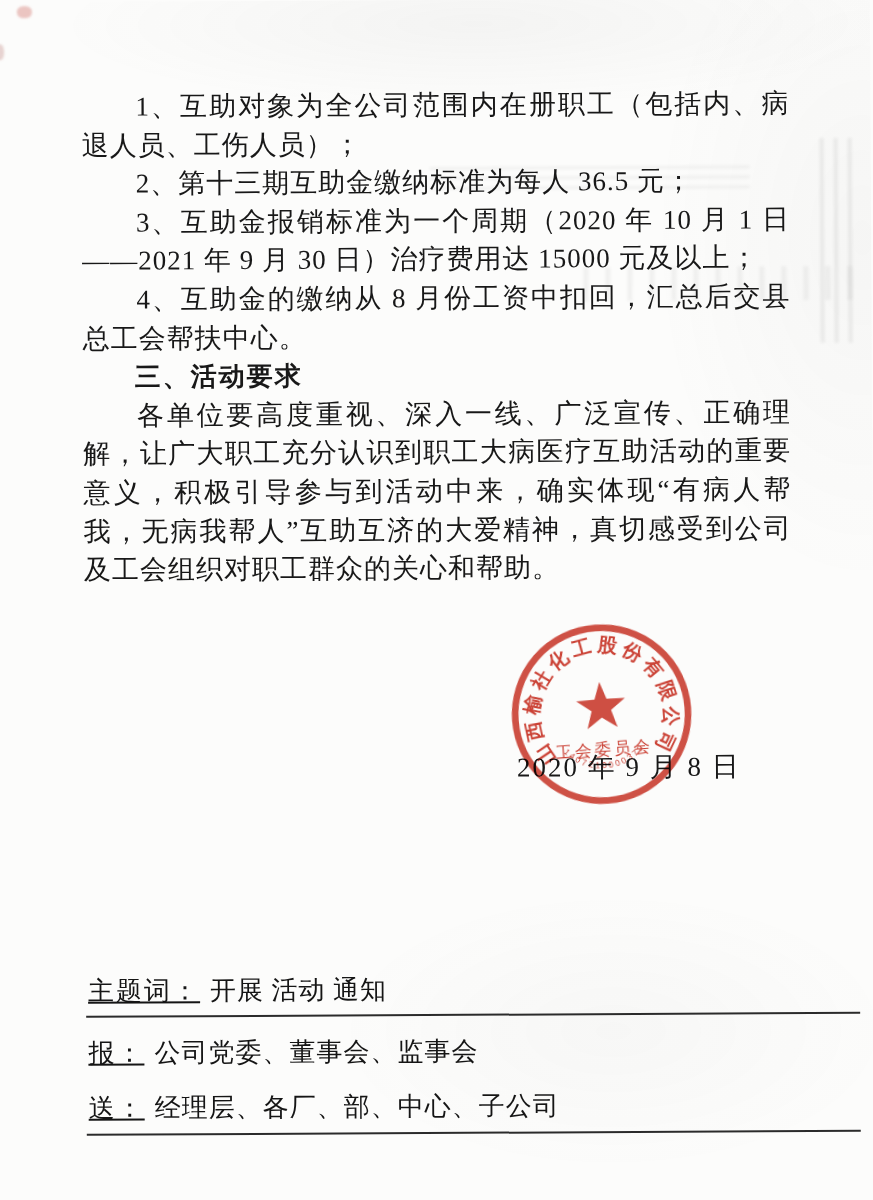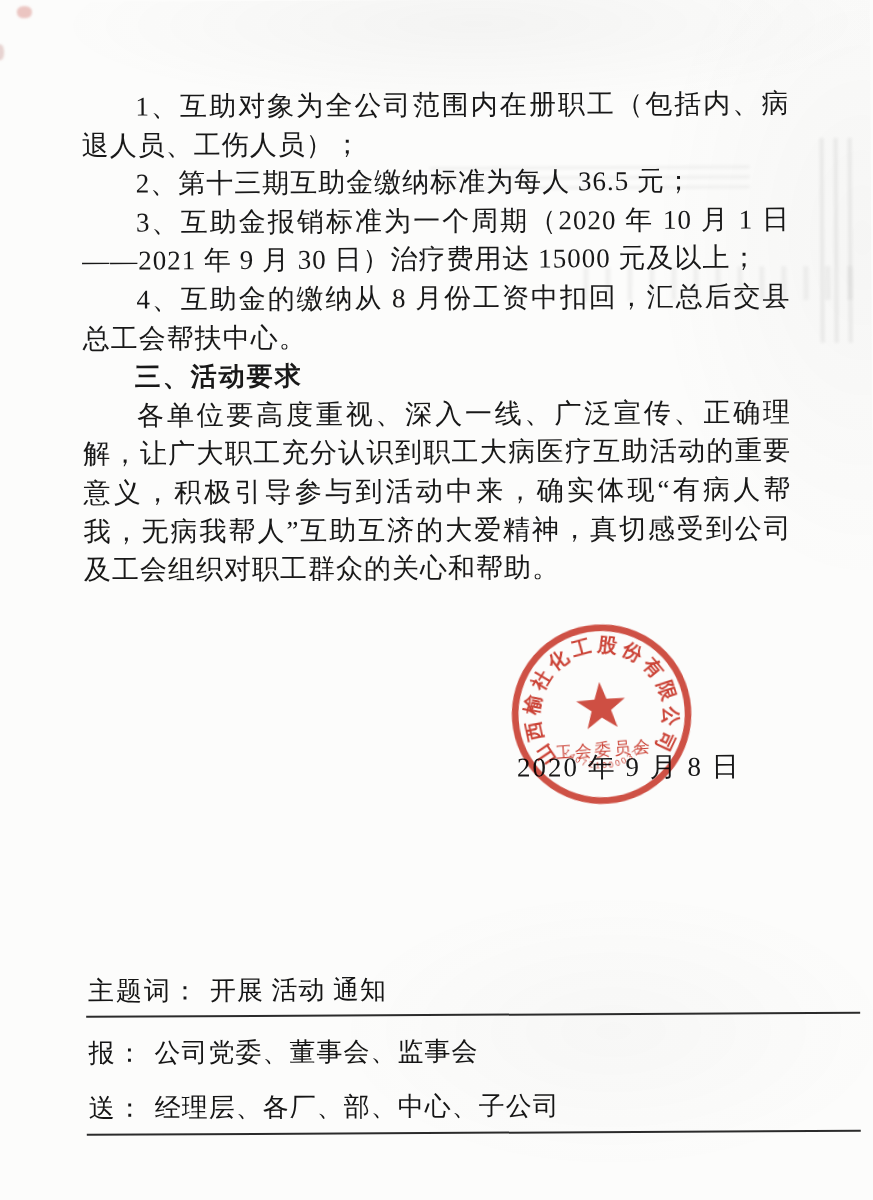--- a/index.html
+++ b/index.html
@@ -69,21 +69,21 @@
 
   .footer {
     position: absolute; left: 84px; top: 964px; width: 774px;
     font-size: 26px; letter-spacing: 1px; color: #151515;
   }
   .footer-row { white-space: nowrap; }
   .footer-row.ruled { border-bottom: 2px solid #2b2b2b; }
   .row-subject { padding: 8px 0 7px 2px; }
   .row-report  { padding: 18px 0 6px 2px; }
   .row-send    { padding: 14px 0 8px 2px; }
-  .footer-label { letter-spacing: 2px; }
+  .footer-label { letter-spacing: 2px; text-decoration: underline; }
   .footer-value { margin-left: 10px; }
 </style>
 </head>
 <body>
 
 <div class="page">
 
   <div class="scan-tint"></div>
   <div class="speck speck-a"></div>
   <div class="speck speck-b"></div>

